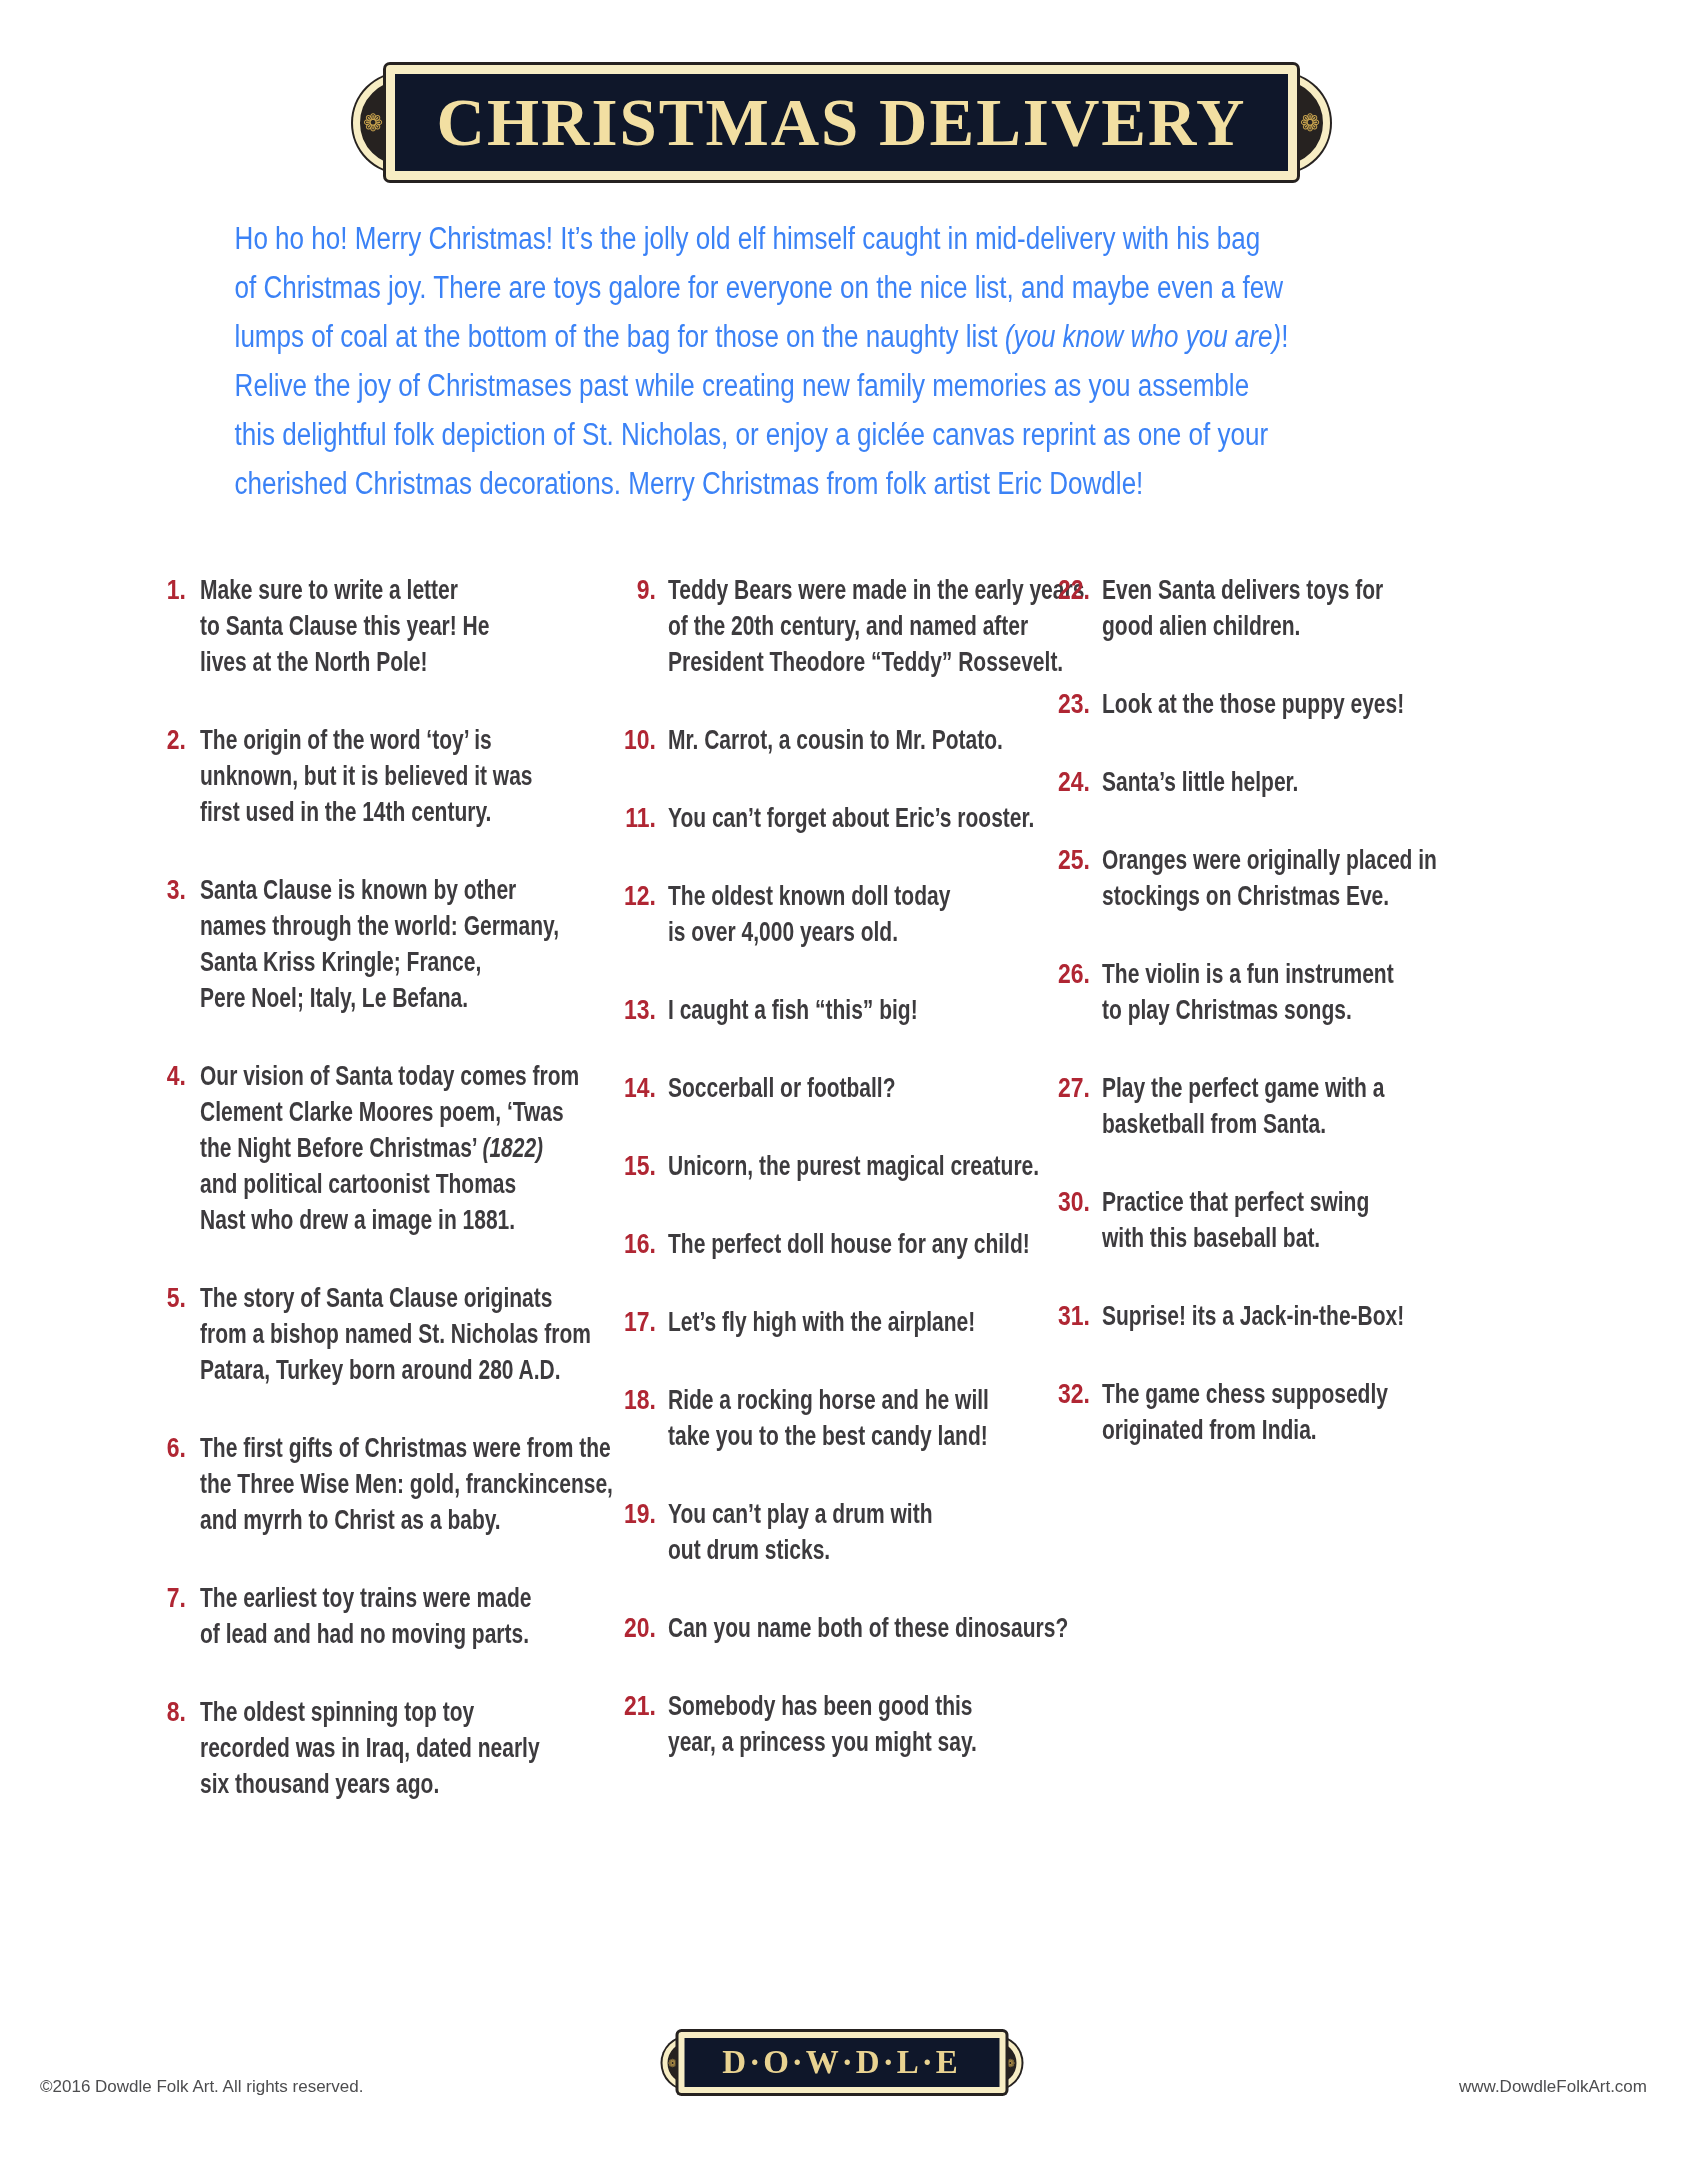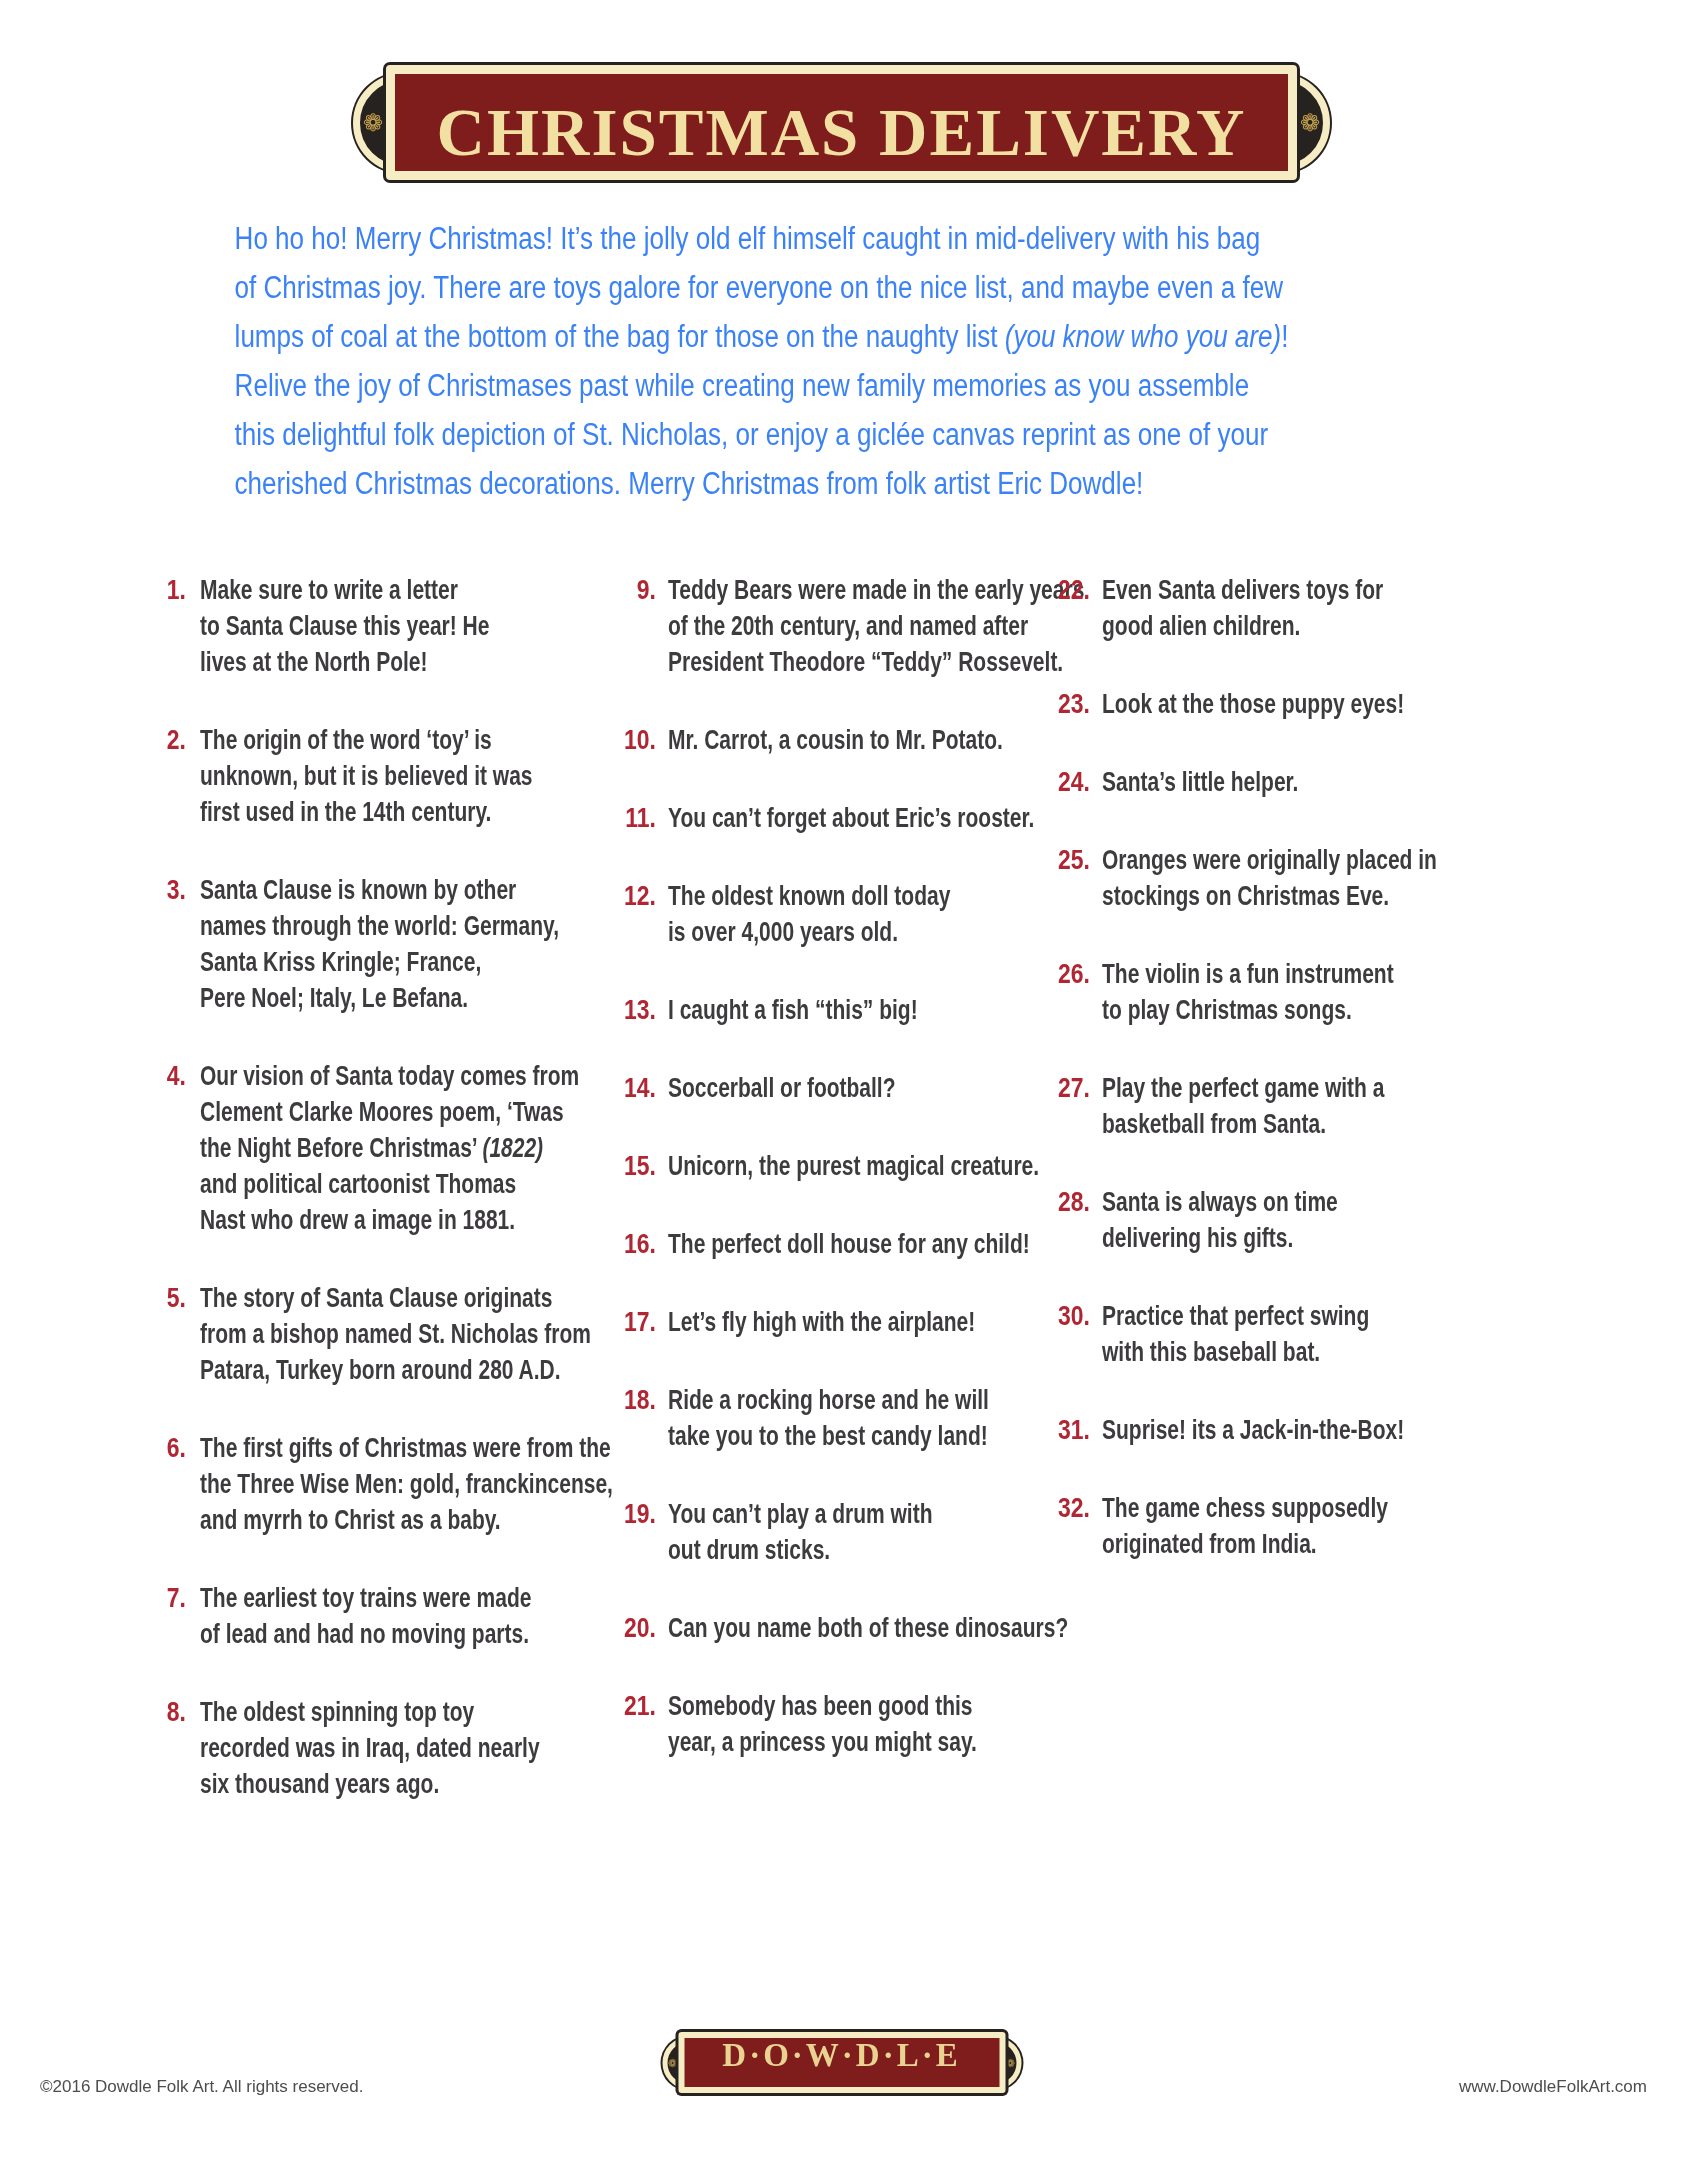--- a/index.html
+++ b/index.html
@@ -9,23 +9,23 @@
   }
 
   
   .plaque { position:relative; }
   .plaque .tab {
     position:absolute; top:50%; transform:translateY(-50%);
     border-radius:50%; background:#262220;
     border:7px solid #f7edc4; box-shadow:0 0 0 2px #262220;
   }
   .plaque .face {
-    position:absolute; inset:0; background:#7f1d1d;
+    position:absolute; inset:0; background:#0f172a;
     border:9px solid #f7edc4; box-shadow:0 0 0 3px #262220;
-    border-radius:4px; display:flex; align-items:flex-end; justify-content:center;
+    border-radius:4px; display:flex; align-items:center; justify-content:center;
   }
   .plaque .ornament {
     position:absolute; top:50%; transform:translateY(-50%);
     color:#c9a44e; line-height:1;
   }
 
   .plaque-lg { width:911px; height:115px; margin:65px auto 0; }
   .plaque-lg .tab { width:85px; height:85px; }
   .plaque-lg .tab-left { left:-33px; } .plaque-lg .tab-right { right:-33px; }
   .plaque-lg .ornament { font-size:24px; }
@@ -296,27 +296,20 @@
           </div>
         </div>
         <div class="item">
           <div class="num">27.</div>
           <div class="txt">
             <div class="line"><span>Play the perfect game with a</span></div>
             <div class="line"><span>basketball from Santa.</span></div>
           </div>
         </div>
         <div class="item">
-          <div class="num">28.</div>
-          <div class="txt">
-            <div class="line"><span>Santa is always on time</span></div>
-            <div class="line"><span>delivering his gifts.</span></div>
-          </div>
-        </div>
-        <div class="item">
           <div class="num">30.</div>
           <div class="txt">
             <div class="line"><span>Practice that perfect swing</span></div>
             <div class="line"><span>with this baseball bat.</span></div>
           </div>
         </div>
         <div class="item">
           <div class="num">31.</div>
           <div class="txt">
             <div class="line"><span>Suprise! its a Jack-in-the-Box!</span></div>

